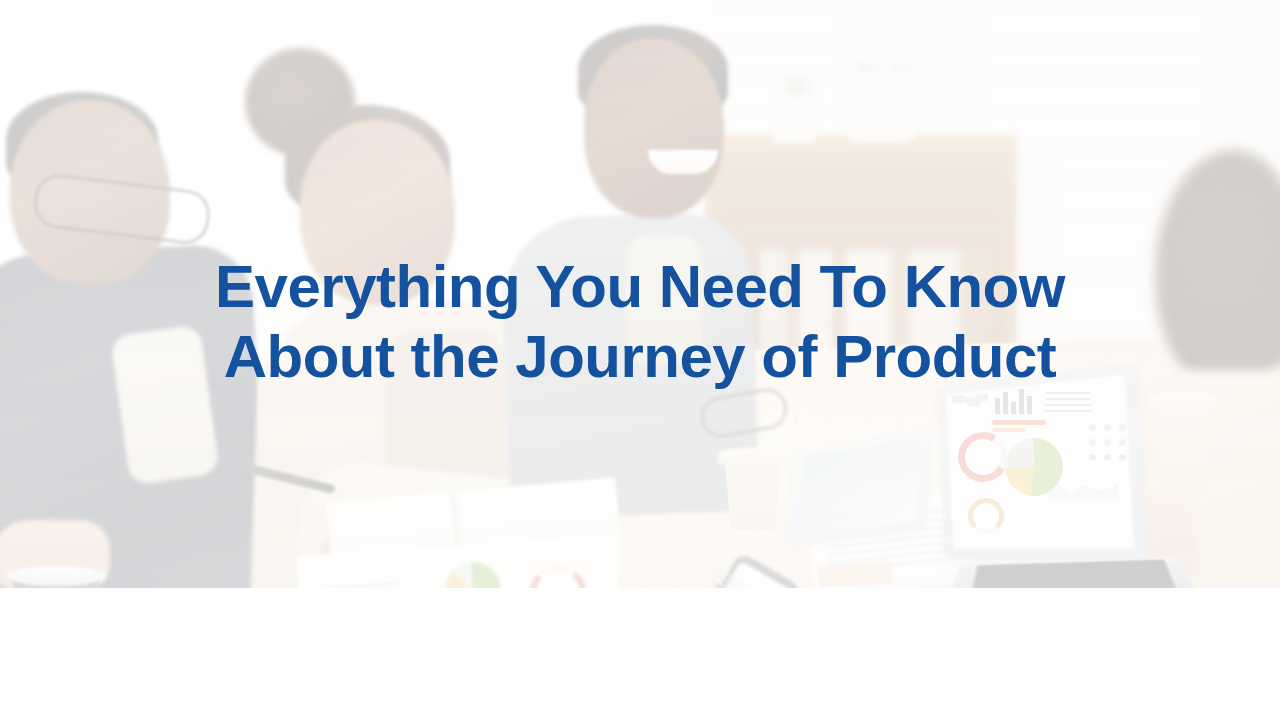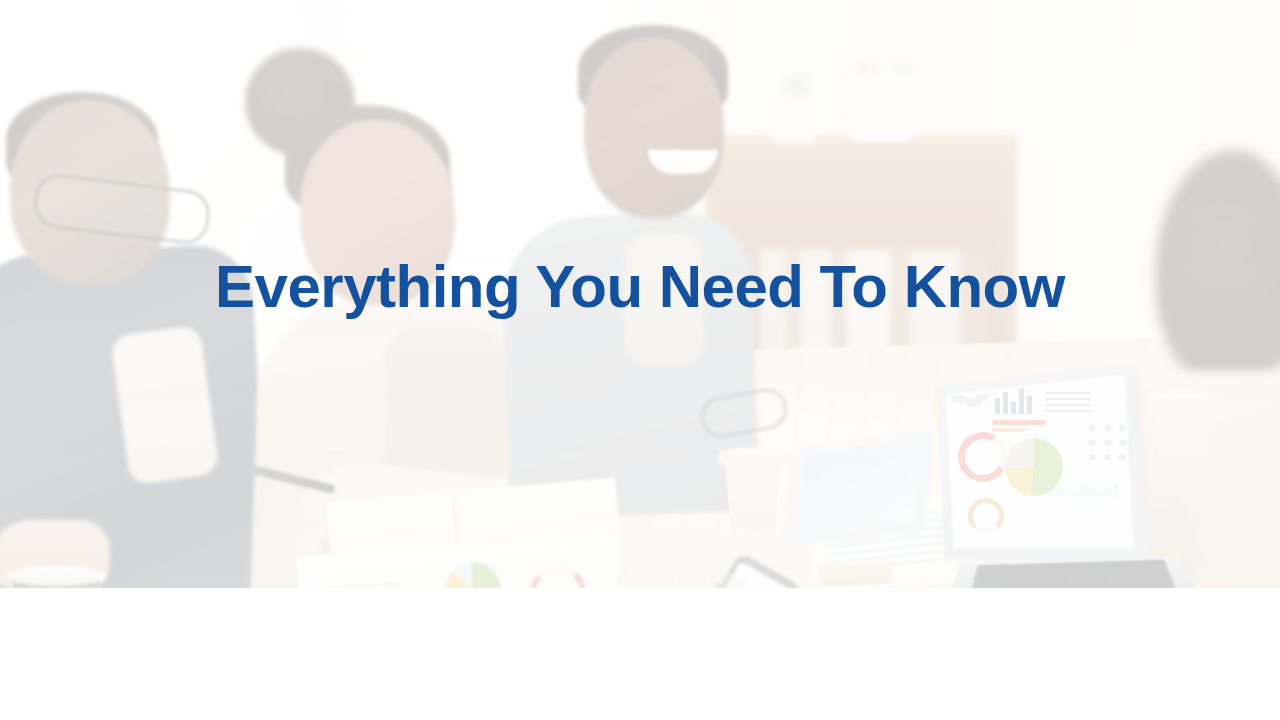--- a/index.html
+++ b/index.html
@@ -683,15 +683,16 @@
     <div class="obj sticky-yellow"></div>
     <div class="obj sticky-green"></div>
     <div class="obj eraser"></div>
 
     <div class="wash"></div>
     <div class="wash2"></div>
   </div>
 
   <div class="headline">
     <span class="headline-line">Everything You Need To Know</span>
+    <span class="headline-line">About the Journey of Product</span>
   </div>
 
 </div>
 
 </body></html>

